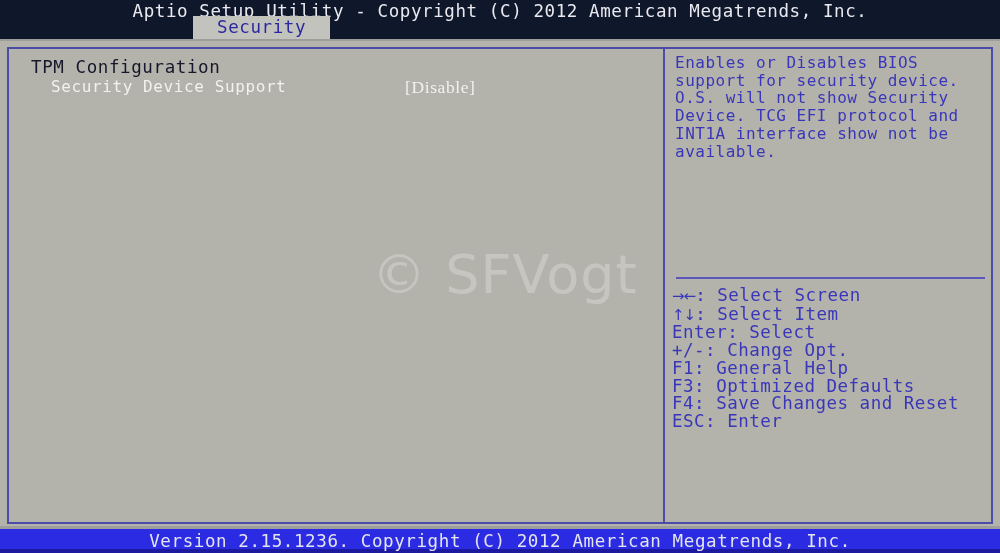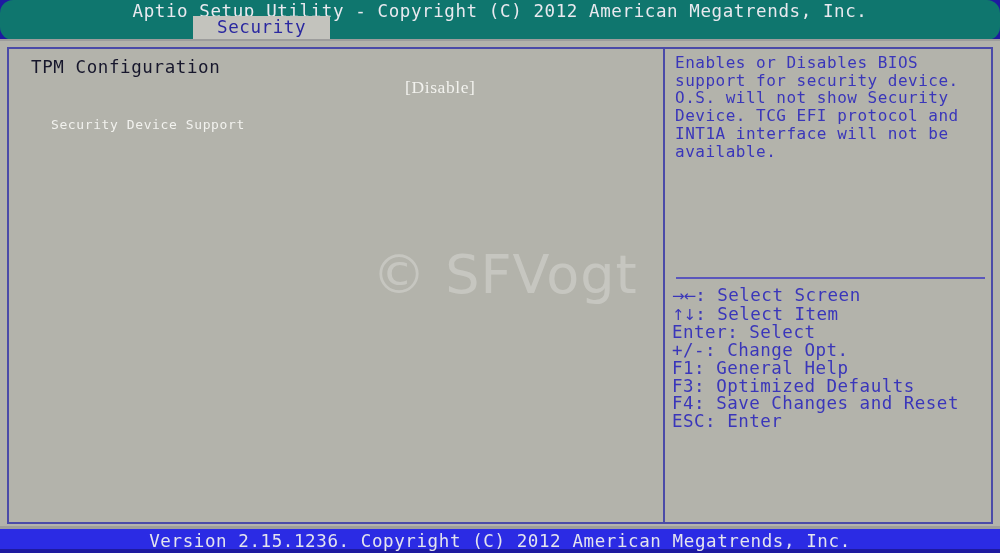--- a/index.html
+++ b/index.html
@@ -21,22 +21,21 @@
     background: #1e1aa0;
     -webkit-font-smoothing: none;
   }
 
   
   #titlebar {
     position: absolute;
     left: 0; top: 0;
     width: 1000px;
     height: 40px;
-    background: #0f766e;
-    border-radius: 13px;
+    background: #0f172a;
   }
   #title-text {
     position: absolute;
     left: 0; top: 1px;
     width: 1000px;
     text-align: center;
     font-size: 17.5px;
     letter-spacing: 0.6px;
     line-height: 20px;
     color: #e9e9ef;
@@ -135,26 +134,25 @@
   .opt-row {
     position: absolute;
     left: 0;
     width: 652px;
     height: 20px;
   }
   .opt-label {
     position: absolute;
     left: 42px;
     top: 0;
-    font-size: 13px;
+    font-size: 16px;
     line-height: 20px;
     letter-spacing: 0.6px;
     color: #f2f2ee;
     white-space: pre;
-    margin-top: 38px;
   }
   .opt-value {
     position: absolute;
     left: 396px;
     top: 0;
     font-size: 17.5px;
     line-height: 20px;
     letter-spacing: 0.6px;
     color: #f2f2ee;
     white-space: pre;
@@ -260,21 +258,21 @@
       <span class="opt-value">[Disable]</span>
     </div>
   </div>
 
   <div id="helppane">
     <div id="help-text">
       <div>Enables or Disables BIOS</div>
       <div>support for security device.</div>
       <div>O.S. will not show Security</div>
       <div>Device. TCG EFI protocol and</div>
-      <div>INT1A interface will not be</div>
+      <div>INT1A interface show not be</div>
       <div>available.</div>
     </div>
 
     <div id="help-rule"></div>
 
     <div id="keylegend">
       <div><span class="keyglyph">→←</span><span>: Select Screen</span></div>
       <div><span class="keyglyph">↑↓</span><span>: Select Item</span></div>
       <div>Enter: Select</div>
       <div>+/-: Change Opt.</div>

